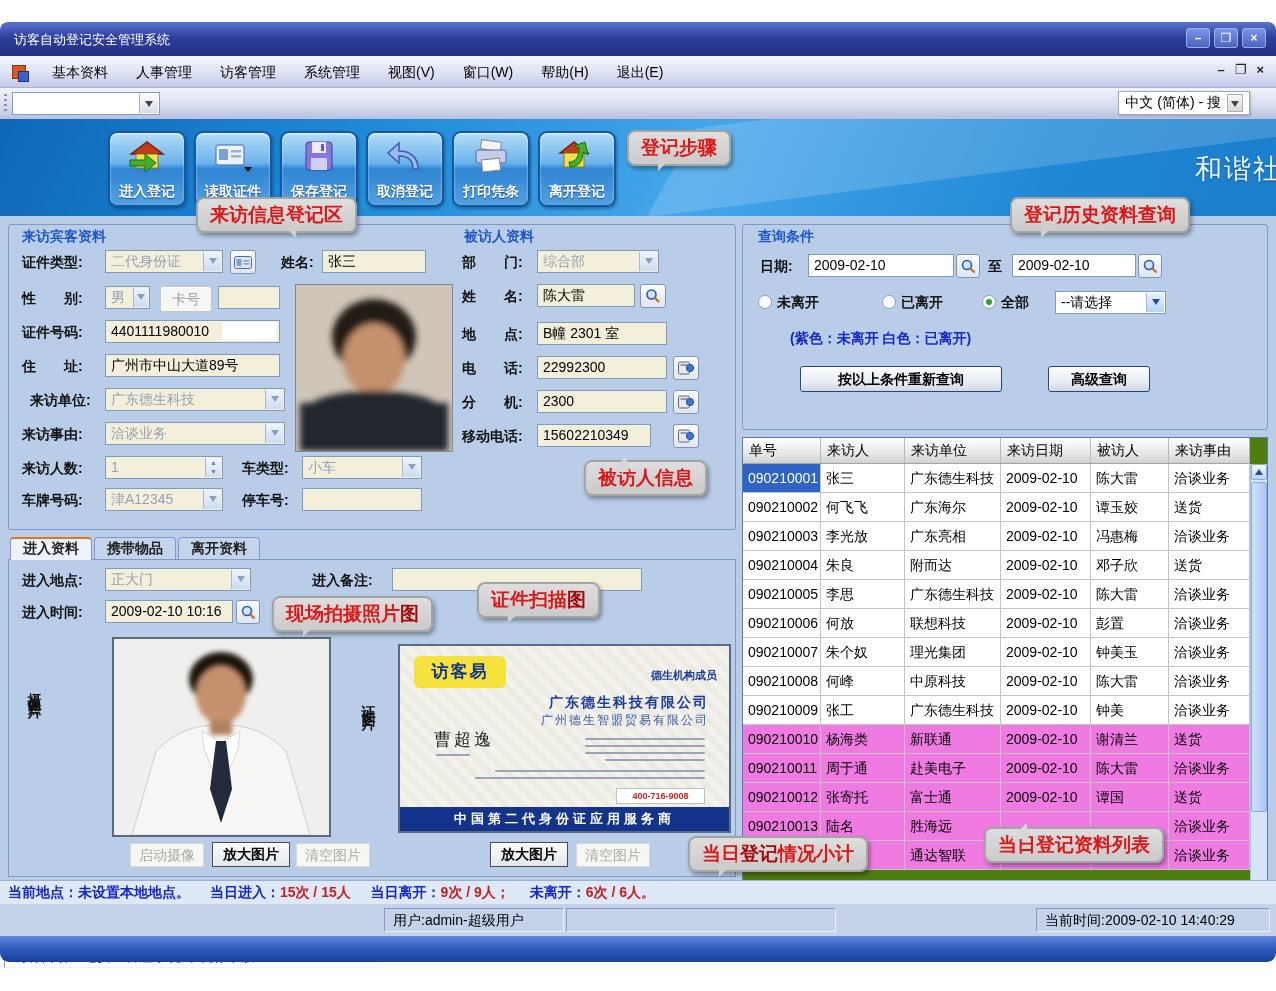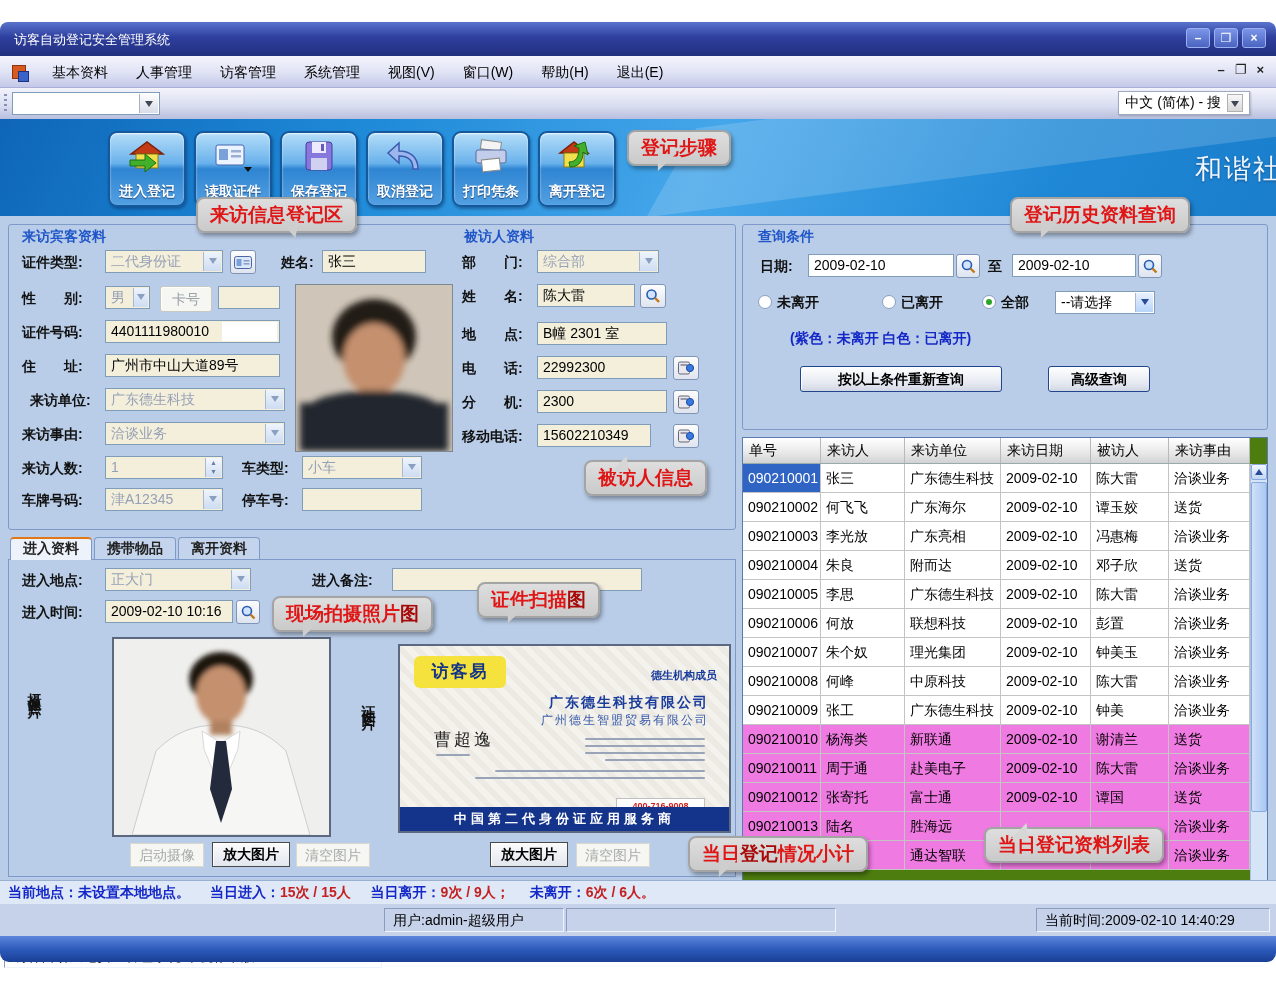--- a/index.html
+++ b/index.html
@@ -109,21 +109,21 @@
   
   .cardscan{position:absolute;left:398px;top:644px;width:333px;height:189px;border:2px solid #5c6880;
     background:repeating-linear-gradient(45deg,#f4f2ec 0 6px,#eceae2 6px 12px);}
   .cardlogo{position:absolute;left:14px;top:10px;width:92px;height:32px;background:#f5e23c;border-radius:6px;
     color:#123488;font-size:17px;font-weight:bold;text-align:center;line-height:32px;letter-spacing:2px;}
   .cardmember{position:absolute;right:12px;top:22px;color:#1a3c9c;font-size:11px;font-weight:bold;}
   .cardco1{position:absolute;right:20px;top:48px;color:#1a3c9c;font-size:14px;font-weight:bold;letter-spacing:2px;}
   .cardco2{position:absolute;right:20px;top:66px;color:#3a5cac;font-size:12px;letter-spacing:2px;}
   .cardname{position:absolute;left:34px;top:82px;color:#222;font-size:17px;letter-spacing:3px;}
   .cardline{position:absolute;height:3px;background:#9aa4b8;border-radius:2px;}
-  .cardhot{position:absolute;right:24px;top:152px;width:89px;height:16px;background:#fff;border:1px solid #c0c0c0;
+  .cardhot{position:absolute;right:24px;top:142px;width:89px;height:16px;background:#fff;border:1px solid #c0c0c0;
     color:#d02020;font-size:9px;font-weight:bold;text-align:center;line-height:14px;}
   .cardfoot{position:absolute;left:0;bottom:0;width:100%;height:24px;background:#14348c;color:#fff;
     font-size:13px;font-weight:bold;text-align:center;line-height:24px;letter-spacing:4px;}
   .cardcorner{position:absolute;right:0;bottom:0;width:0;height:0;border-left:36px solid transparent;border-bottom:24px solid #f0d830;}
 
   
   .sumline{position:absolute;left:0;top:880px;width:1276px;height:24px;background:#dfe8f6;
     border-top:1px solid #9ab0d0;font-size:14px;font-weight:bold;line-height:23px;padding-left:8px;white-space:nowrap;}
   .sumline .blue{color:#1428c8;}
   .sumline .red{color:#c42020;}
@@ -423,21 +423,21 @@
   <div class="magbtn" style="left:1138px;top:254px;">
     <svg width="16" height="16" viewBox="0 0 16 16">
         <circle cx="7" cy="7" r="4.5" fill="#cfe4ff" stroke="#2a5ab0" stroke-width="1.6"></circle>
         <line x1="10.5" y1="10.5" x2="14.5" y2="14.5" stroke="#c07818" stroke-width="2.4"></line>
       </svg>
   </div>
 
   <span style="position:absolute;left:758px;top:293px;"><span class="radio"></span><span class="rlbl">未离开</span></span>
   <span style="position:absolute;left:882px;top:293px;"><span class="radio"></span><span class="rlbl">已离开</span></span>
   <span style="position:absolute;left:982px;top:293px;"><span class="radio sel"></span><span class="rlbl">全部</span></span>
-  <div class="fld white en" style="left:1055px;top:291px;width:100px;">
+  <div class="fld white en" style="left:1055px;top:291px;width:111px;">
     <span>--请选择</span>
     <span class="arr"><span class="chev"></span></span>
   </div>
 
   <span class="lbl" style="left:790px;top:330px;color:#1428c8;">(紫色：未离开      白色：已离开)</span>
 
   <div class="xpbtn" style="left:800px;top:366px;width:202px;line-height:25px;">
     <span>按以上条件重新查询</span>
   </div>
   <div class="xpbtn" style="left:1048px;top:366px;width:102px;line-height:25px;">

